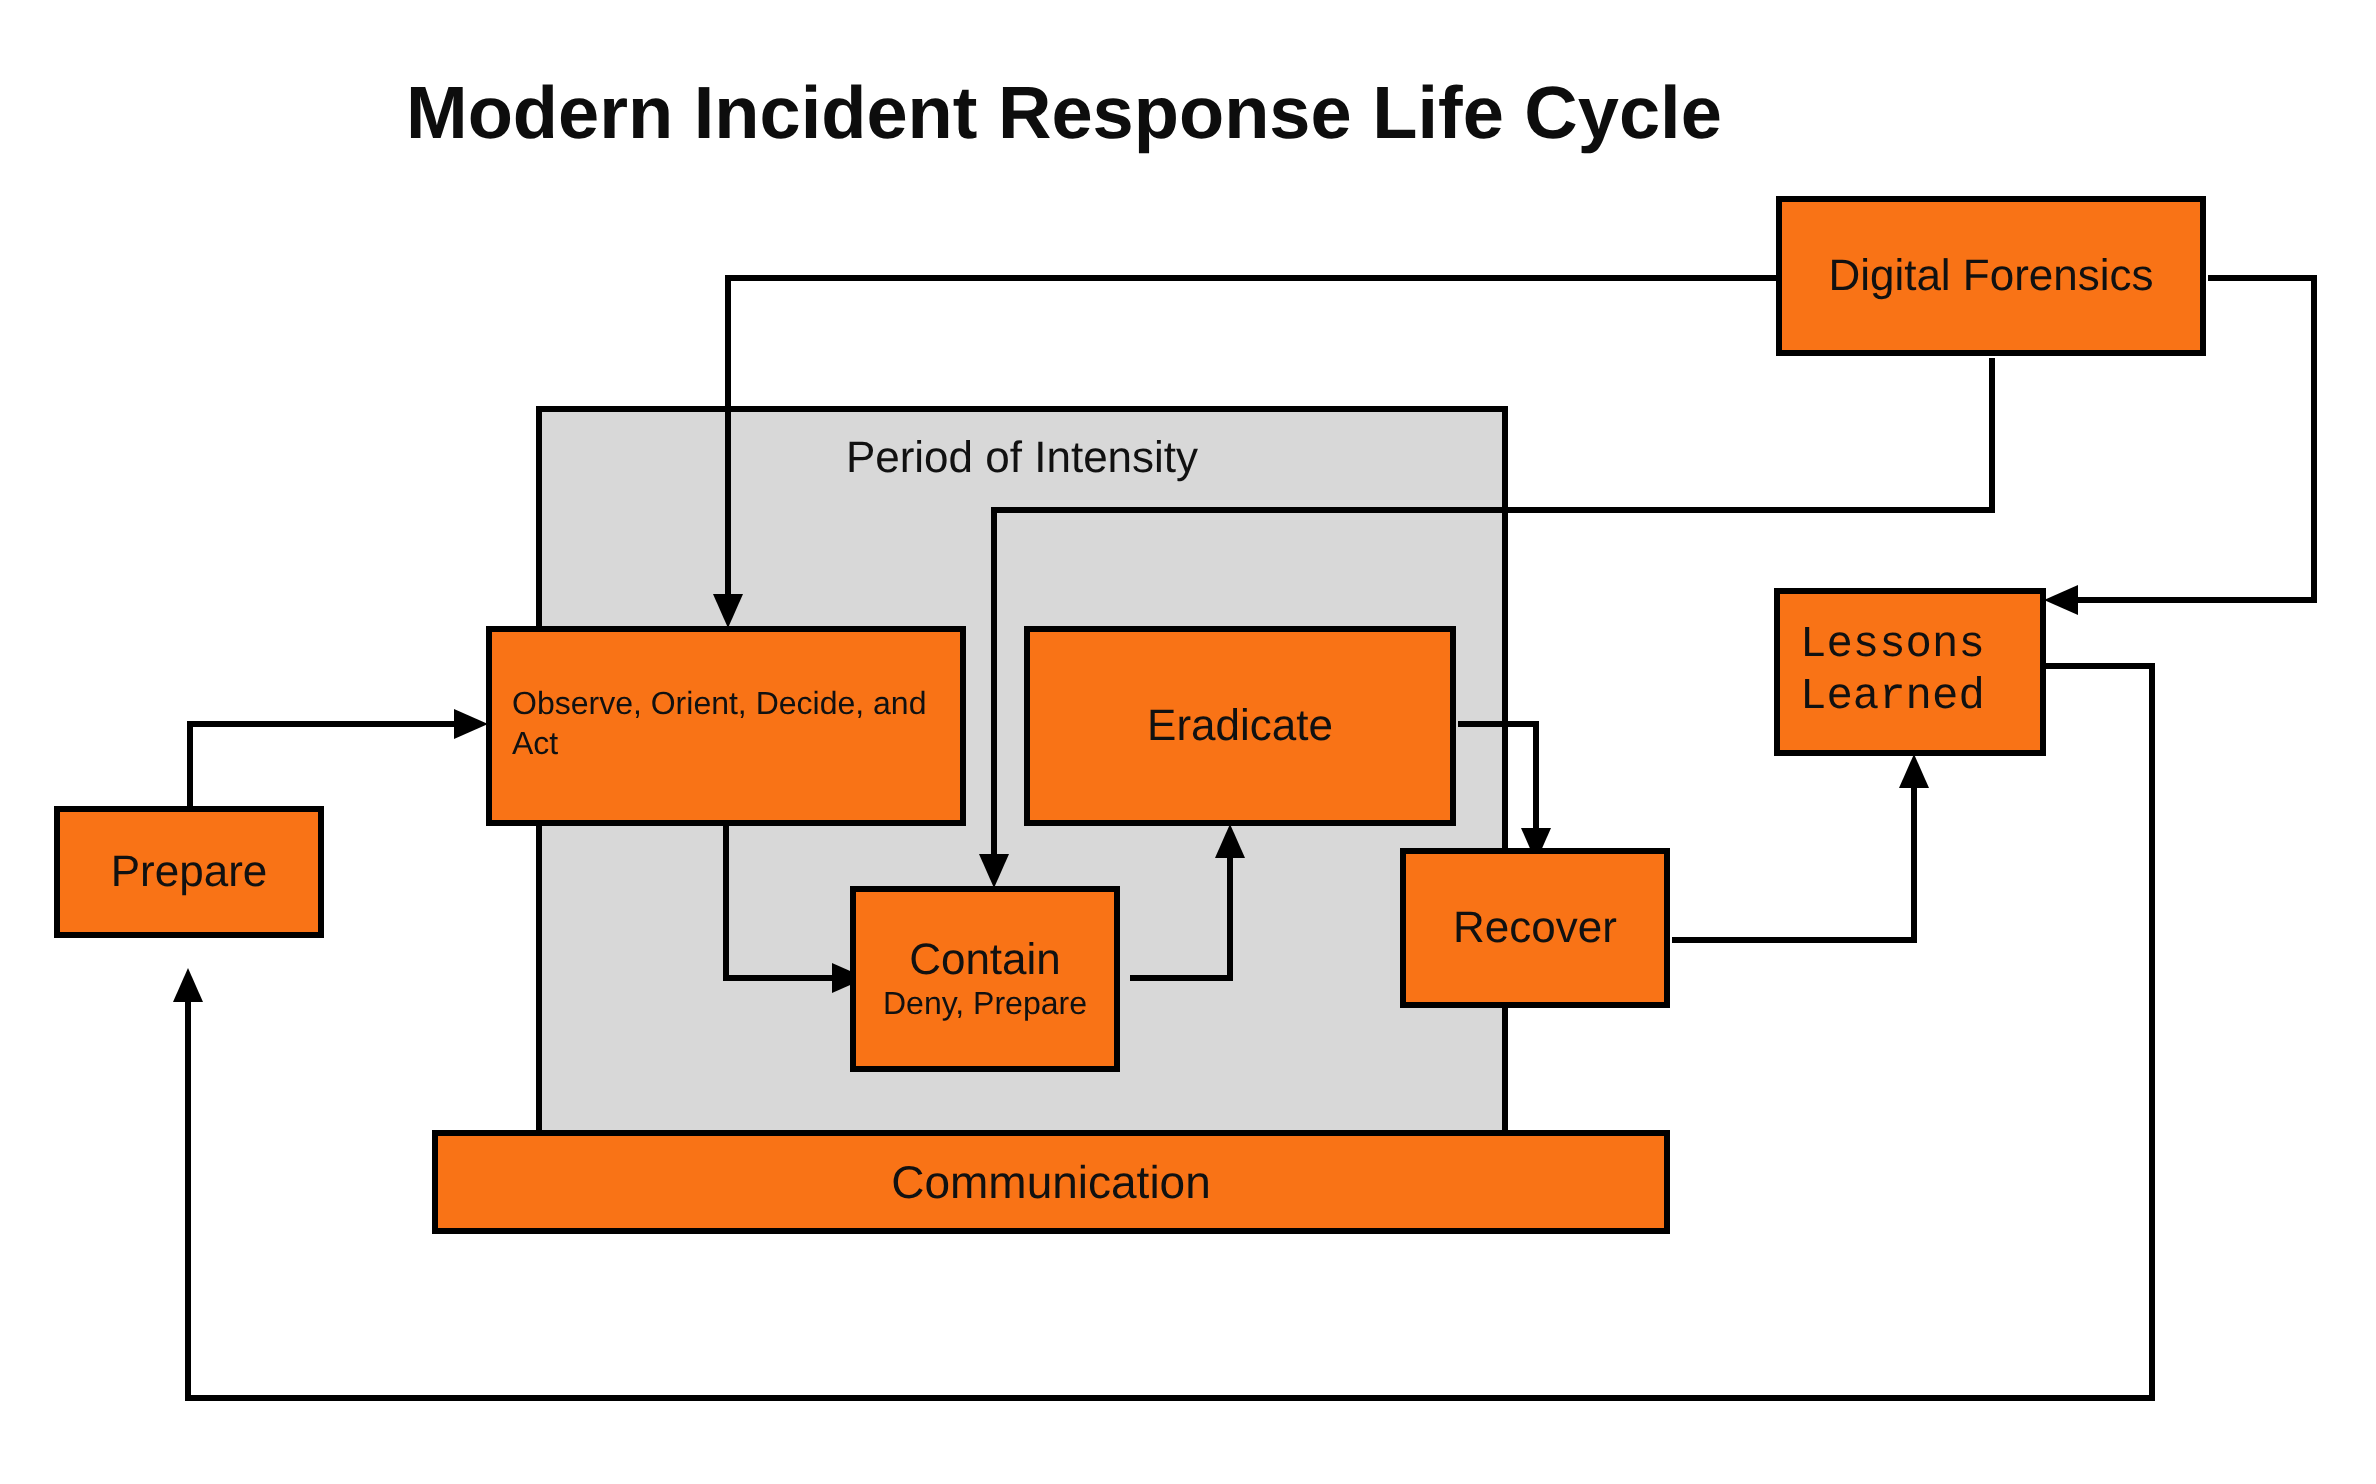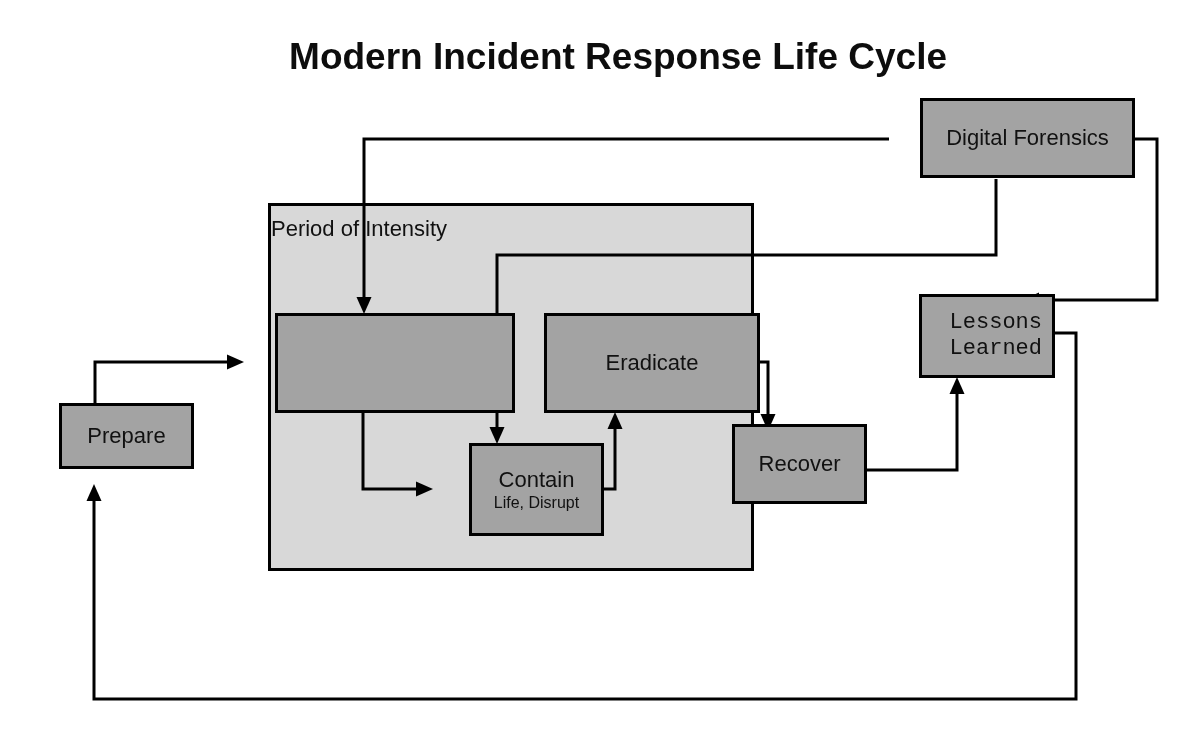--- a/index.html
+++ b/index.html
@@ -2,41 +2,40 @@
 <html><head>
 <meta charset="utf-8">
 <style>
   html,body { margin:0; padding:0; background:#ffffff; }
   .canvas {
     position:relative; width:1188px; height:742px; background:#ffffff;
     font-family:"Liberation Sans", sans-serif; color:#111111; overflow:hidden;
   }
   .diagram-title {
     position:absolute; left:203px; top:36px; width:744px;
-    text-align:right; font-size:37px; font-weight:bold; color:#0d0d0d;
+    text-align:left; font-size:37px; font-weight:bold; color:#0d0d0d;
     letter-spacing:0px;
   }
   .intensity {
     position:absolute; left:268px; top:203px; width:486px; height:368px;
     background:#d8d8d8; border:3px solid #000; box-sizing:border-box;
     z-index:1;
   }
   .intensity-label {
     position:absolute; left:0; top:10px; width:100%;
-    text-align:left; font-size:22px; color:#111;
+    text-align:center; font-size:22px; color:#111;
   }
   svg.arrows { position:absolute; left:0; top:0; z-index:2; }
   svg.arrows polyline { fill:none; stroke:#000; stroke-width:3; }
   svg.arrows polygon { fill:#000; stroke:none; }
   .box {
-    position:absolute; background:#a3a3a3; border:3px solid #000;
+    position:absolute; background:#f97316; border:3px solid #000;
     box-sizing:border-box; display:flex; flex-direction:column;
-    align-items:center; justify-content:center; text-align:right;
+    align-items:center; justify-content:center; text-align:left;
     z-index:3;
-    margin-left:32px;
   }
   .box .t { font-size:22px; line-height:26px; color:#111; }
   .box .s { font-size:16px; line-height:20px; color:#111; }
   .feedback-label {
     position:absolute; left:686px; top:699px; transform:translate(-50%,-50%);
     background:#ffffff; padding:0 5px; font-size:24px; color:#111;
     z-index:3; white-space:nowrap;
   }
 </style>
 </head>
@@ -87,38 +86,42 @@
       <polyline points="1022,333 1076,333 1076,699 94,699 94,499"></polyline>
       <polygon points="94,484 86.5,501 101.5,501"></polygon>
     </g>
   </svg>
 
   <div class="box" style="left:888px; top:98px; width:215px; height:80px;">
     <span class="t">Digital Forensics</span>
   </div>
 
   <div class="box" style="left:243px; top:313px; width:240px; height:100px; padding:0 10px;">
+    <span class="s">Observe, Orient, Decide, and Act</span>
   </div>
 
   <div class="box" style="left:512px; top:313px; width:216px; height:100px; padding:0 10px;">
     <span class="t">Eradicate</span>
   </div>
 
-  <div class="box" style="left:437px; top:443px; width:135px; height:93px; padding:0 8px;">
+  <div class="box" style="left:425px; top:443px; width:135px; height:93px; padding:0 8px;">
     <span class="t">Contain</span>
-    <span class="s">Life, Disrupt</span>
+    <span class="s">Deny, Prepare</span>
   </div>
 
   <div class="box" style="left:700px; top:424px; width:135px; height:80px;">
     <span class="t">Recover</span>
   </div>
 
   <div class="box" style="left:887px; top:294px; width:136px; height:84px; padding:0 10px;font-family:Liberation Mono, monospace;">
     <span class="t">Lessons Learned</span>
   </div>
 
   <div class="box" style="left:27px; top:403px; width:135px; height:66px;">
     <span class="t">Prepare</span>
   </div>
 
+  <div class="box" style="left:216px; top:565px; width:619px; height:52px;">
+    <span class="t" style="font-size:23px;">Communication</span>
+  </div>
 
 
 </div>
 
 </body></html>

